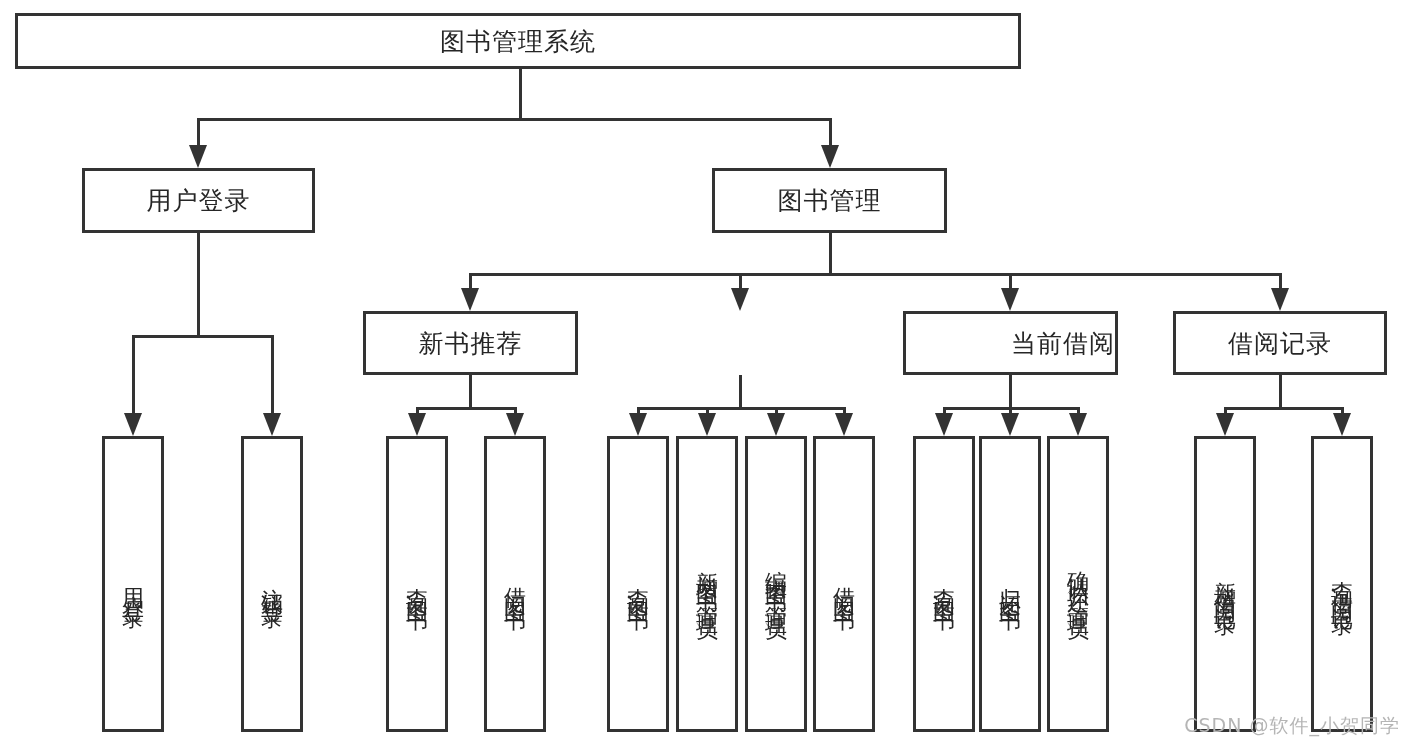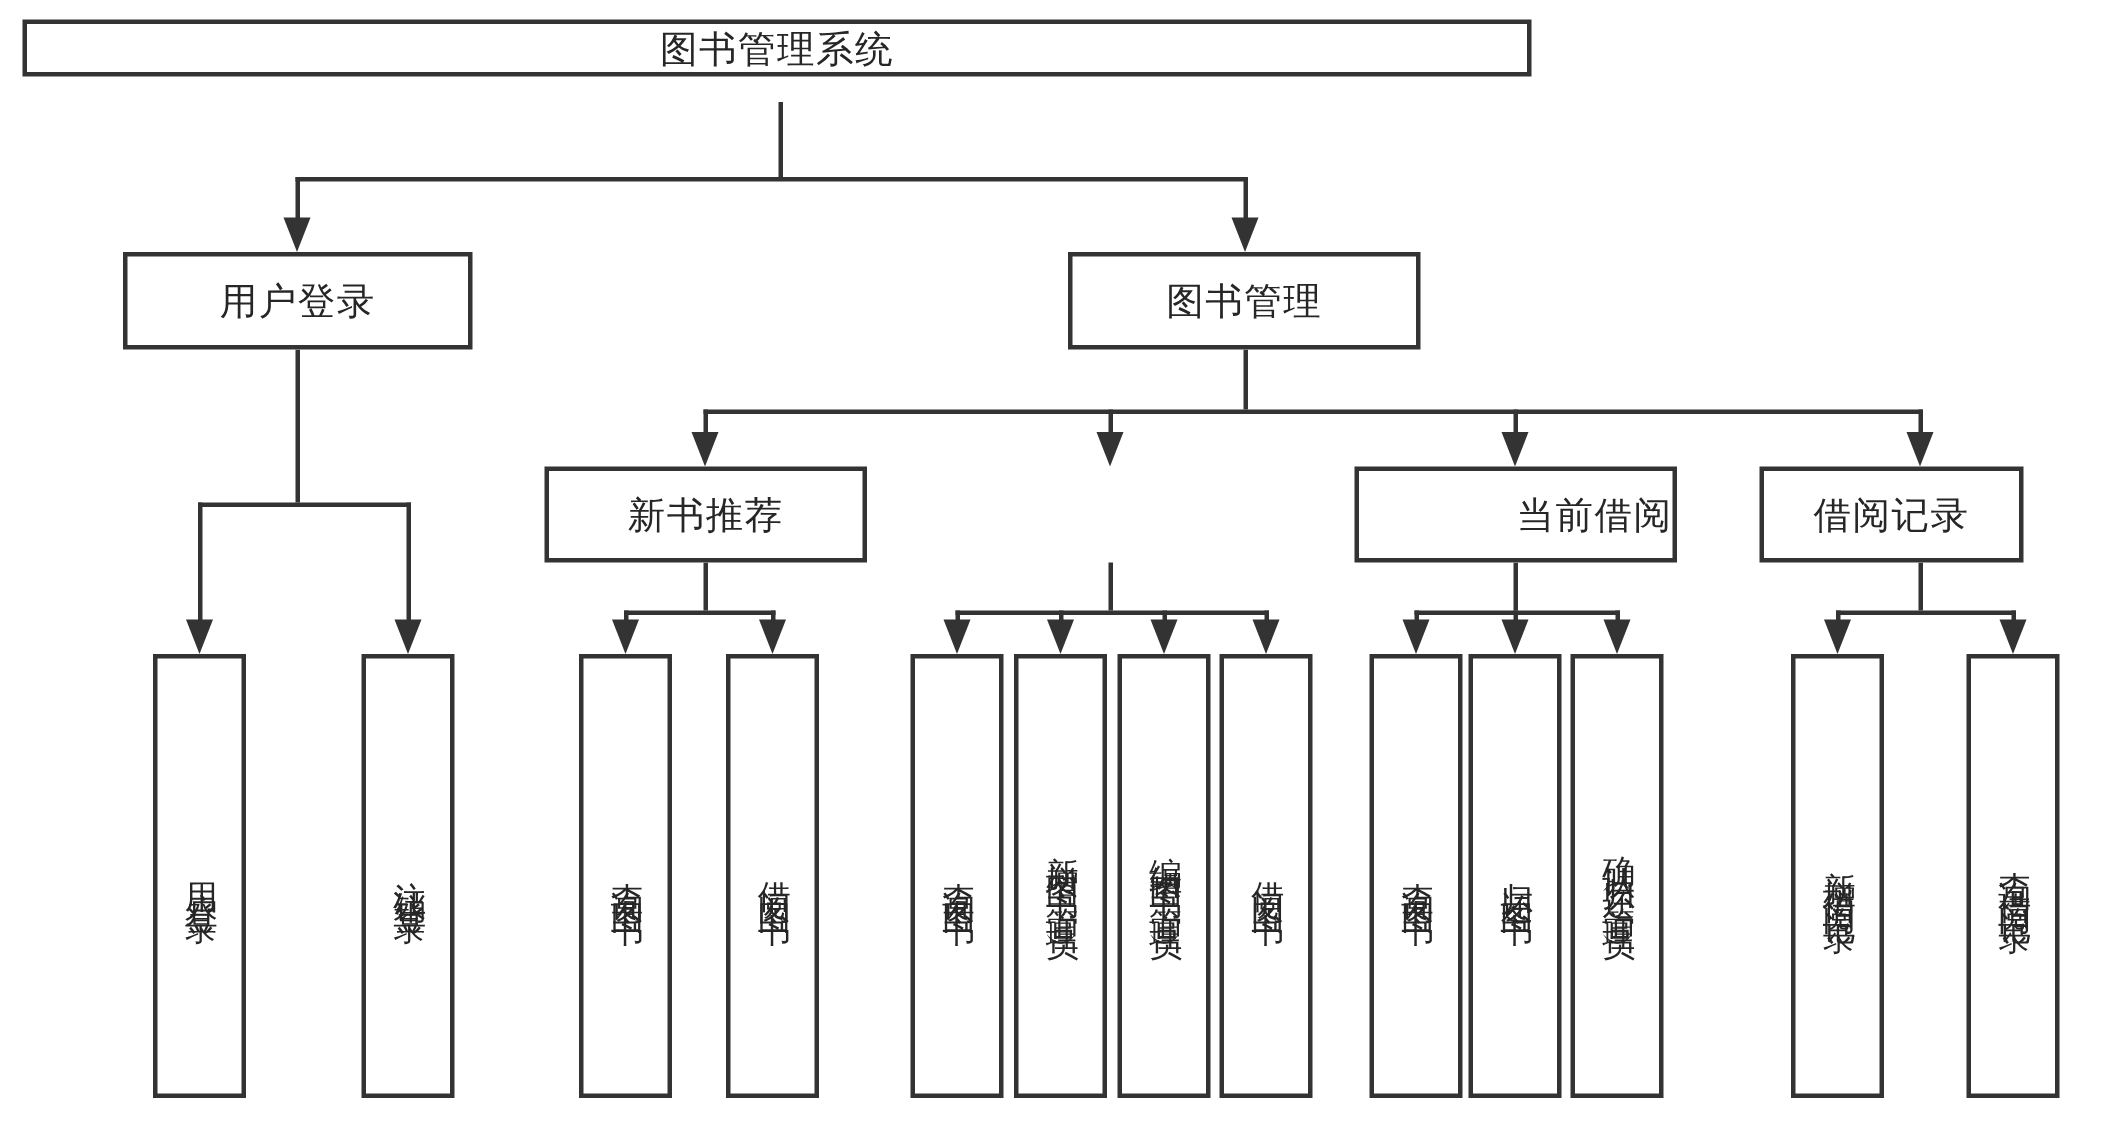--- a/index.html
+++ b/index.html
@@ -61,38 +61,38 @@
     color: var(--wm-color);
     z-index: 5;
     white-space: nowrap;
   }
 </style>
 </head>
 <body>
 
 <div class="canvas">
 
-  <div class="box" style="left:15px; top:13px; width:1006px; height:38px;">
+  <div class="box" style="left:15px; top:13px; width:1006px; height:56px;">
     <span>图书管理系统</span>
   </div>
 
   <div class="box" style="left:82px; top:168px; width:233px; height:65px;">
     <span>用户登录</span>
   </div>
   <div class="box" style="left:363px; top:311px; width:215px; height:64px;">
     <span>新书推荐</span>
   </div>
 
   <div class="box" style="left:712px; top:168px; width:235px; height:65px;">
     <span>图书管理</span>
   </div>
   <div class="box" style="left:903px; top:311px; width:215px; height:64px;justify-content:flex-end;">
     <span>当前借阅</span>
   </div>
-  <div class="box" style="left:1173px; top:311px; width:176px; height:64px;">
+  <div class="box" style="left:1173px; top:311px; width:214px; height:64px;">
     <span>借阅记录</span>
   </div>
 
   <div class="box leaf" style="left:102px; top:436px; width:62px; height:296px;">
     <span>用户登录</span>
   </div>
   <div class="box leaf" style="left:241px; top:436px; width:62px; height:296px;">
     <span>注销登录</span>
   </div>
 
@@ -185,14 +185,15 @@
   <div class="line" style="left:1077px; top:407px; width:3px; height:8px;"></div>
   <div class="arrow" style="left:1069px; top:413px;"></div>
 
   <div class="line" style="left:1279px; top:375px; width:3px; height:32px;"></div>
   <div class="line" style="left:1224px; top:407px; width:120px; height:3px;"></div>
   <div class="line" style="left:1224px; top:407px; width:3px; height:8px;"></div>
   <div class="arrow" style="left:1216px; top:413px;"></div>
   <div class="line" style="left:1341px; top:407px; width:3px; height:8px;"></div>
   <div class="arrow" style="left:1333px; top:413px;"></div>
 
+  <div class="watermark">CSDN @软件_小贺同学</div>
 
 </div>
 
 </body></html>

